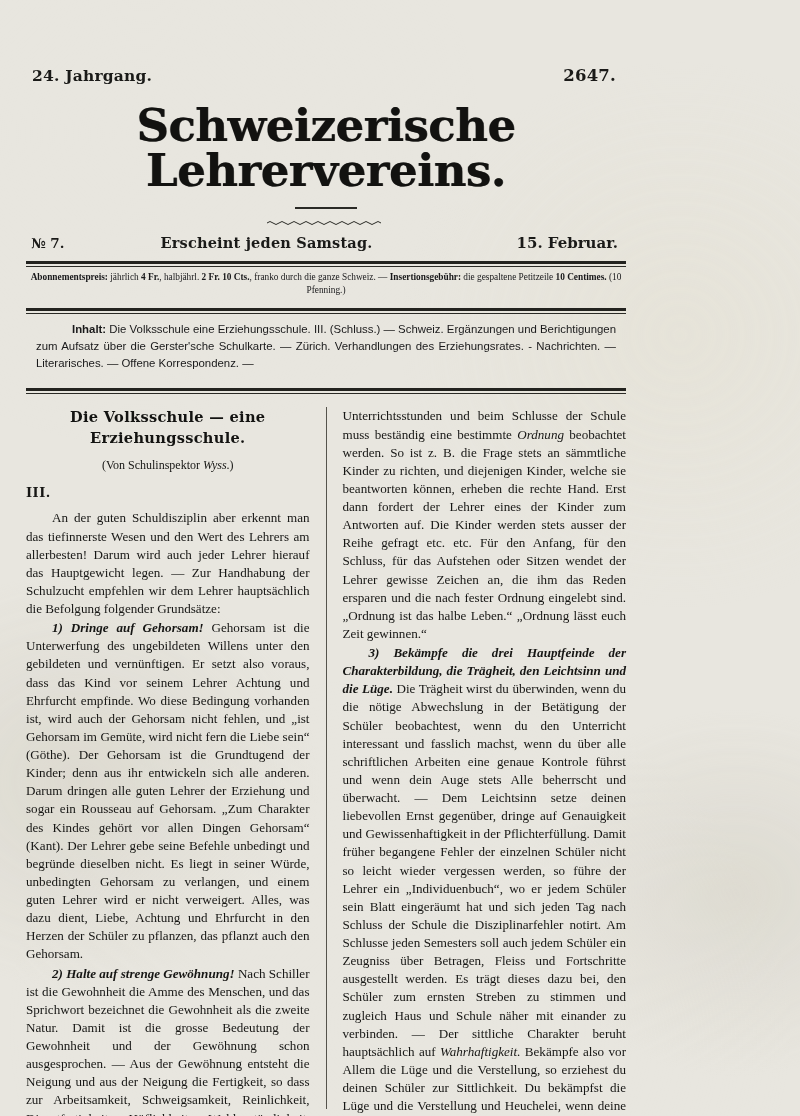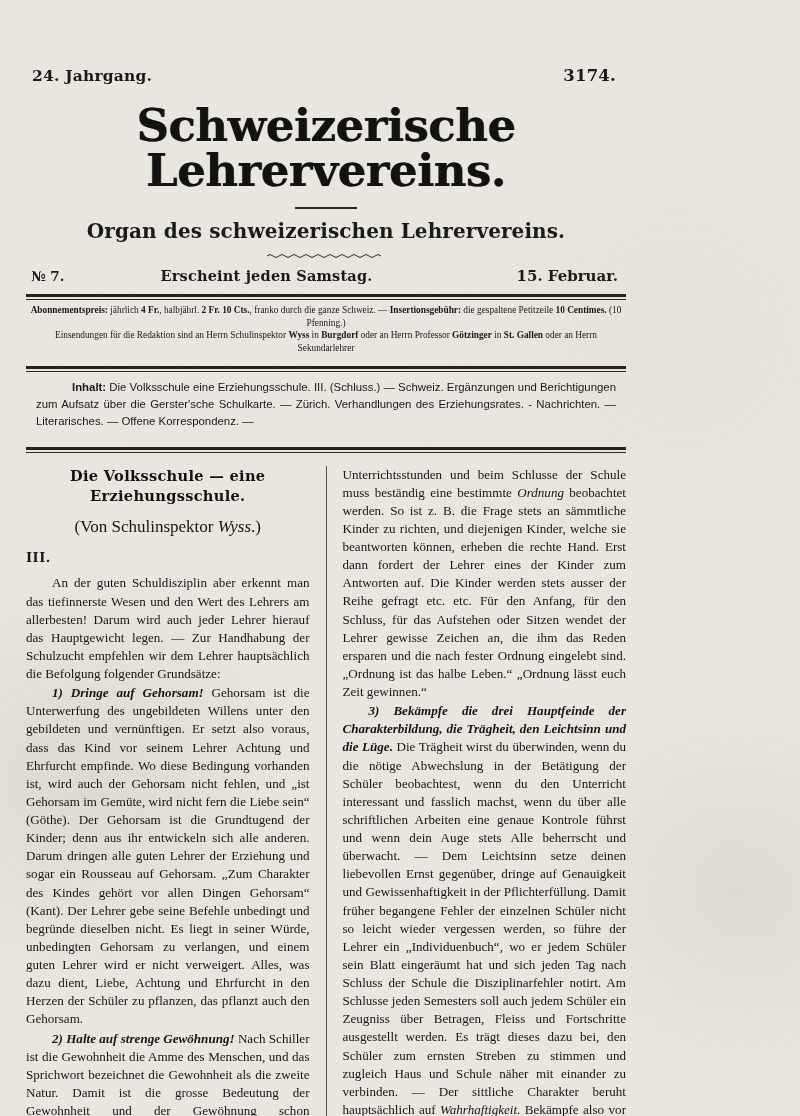--- a/index.html
+++ b/index.html
@@ -156,21 +156,21 @@
     text-align: center;
     font-family: "DejaVu Serif", serif;
     font-weight: bold;
     font-size: 14.6px;
     letter-spacing: 0.3px;
     margin-bottom: 9px;
     color: #131311;
   }
   .art-byline {
     text-align: center;
-    font-size: 17px;
+    font-size: 12px;
     margin-bottom: 11px;
   }
   .art-byline i { font-style: italic; }
   .section-num {
     text-align: left;
     font-family: "DejaVu Serif", serif;
     font-weight: bold;
     font-size: 13px;
     margin-bottom: 7px;
     letter-spacing: 0.5px;
@@ -185,45 +185,43 @@
 </style>
 </head>
 <body>
 
 <div class="paper-grain"></div>
 
 <div class="page">
 
   <div class="issue-line">
     <span class="volume">24. Jahrgang.</span>
-    <span class="year">3174.</span>
+    <span class="year">2647.</span>
   </div>
 
   <div class="masthead-title">Schweizerische Lehrervereins.</div>
 
   <div class="rule-short"></div>
 
-  <div class="masthead-sub">Organ des schweizerischen Lehrervereins.</div>
 
   <svg class="squiggle" viewBox="0 0 120 7">
     <path d="M1 4 q3 -3 6 0 t6 0 t6 0 t6 0 t6 0 t6 0 t6 0 t6 0 t6 0 t6 0 t6 0 t6 0 t6 0 t6 0 t6 0 t6 0 t6 0 t6 0 t6 0" fill="none" stroke="#2a2a26" stroke-width="1"></path>
   </svg>
 
   <div class="pub-line">
     <span class="number">№ 7.</span>
     <span class="frequency">Erscheint jeden Samstag.</span>
     <span class="date">15. Februar.</span>
   </div>
 
   <div class="rule-thick"></div>
   <div class="rule-thin"></div>
 
   <div class="notice">
     <div><b>Abonnementspreis:</b><span> jährlich </span><b>4 Fr.</b><span>, halbjährl. </span><b>2 Fr. 10 Cts.</b><span>, franko durch die ganze Schweiz. — </span><b>Insertionsgebühr:</b><span> die gespaltene Petitzeile </span><b>10 Centimes.</b><span> (10 Pfenning.)</span></div>
-    <div><span>Einsendungen für die Redaktion sind an Herrn Schulinspektor </span><b>Wyss</b><span> in </span><b>Burgdorf</b><span> oder an Herrn Professor </span><b>Götzinger</b><span> in </span><b>St. Gallen</b><span> oder an Herrn Sekundarlehrer</span></div>
   </div>
 
   <div class="rule-thick"></div>
   <div class="rule-thin"></div>
 
   <div class="contents">
     <span class="lead">Inhalt:</span><span> Die Volksschule eine Erziehungsschule. III. (Schluss.) — Schweiz. Ergänzungen und Berichtigungen zum Aufsatz über die Gerster'sche Schulkarte. — Zürich. Verhandlungen des Erziehungsrates. - Nachrichten. — Literarisches. — Offene Korrespondenz. —</span>
   </div>
 
   <div class="rule-thick"></div>

